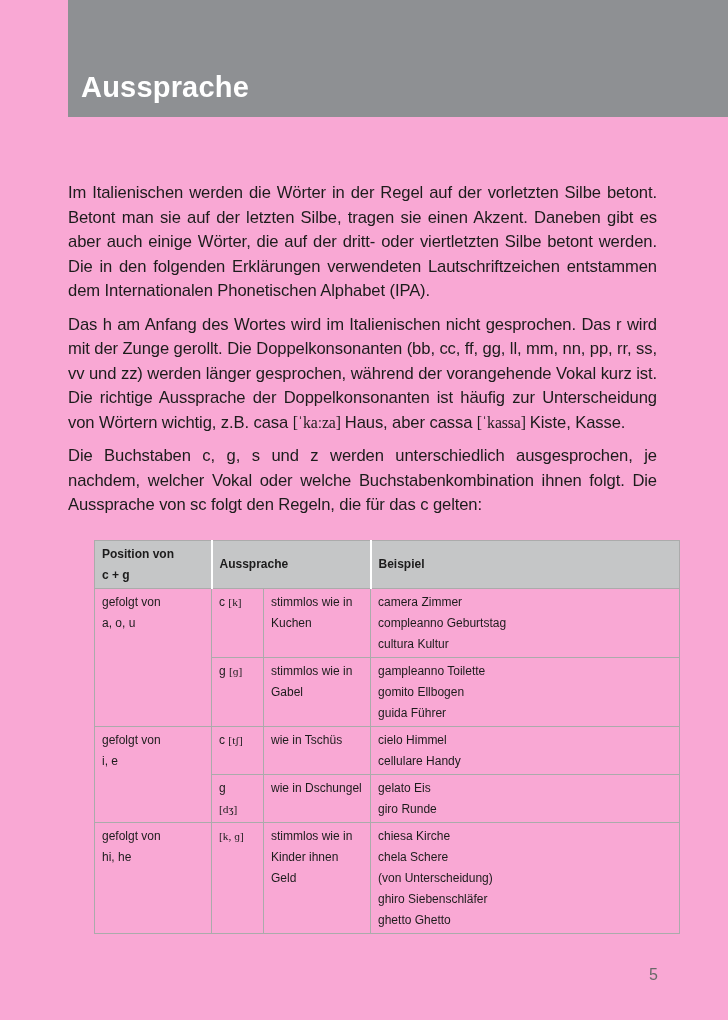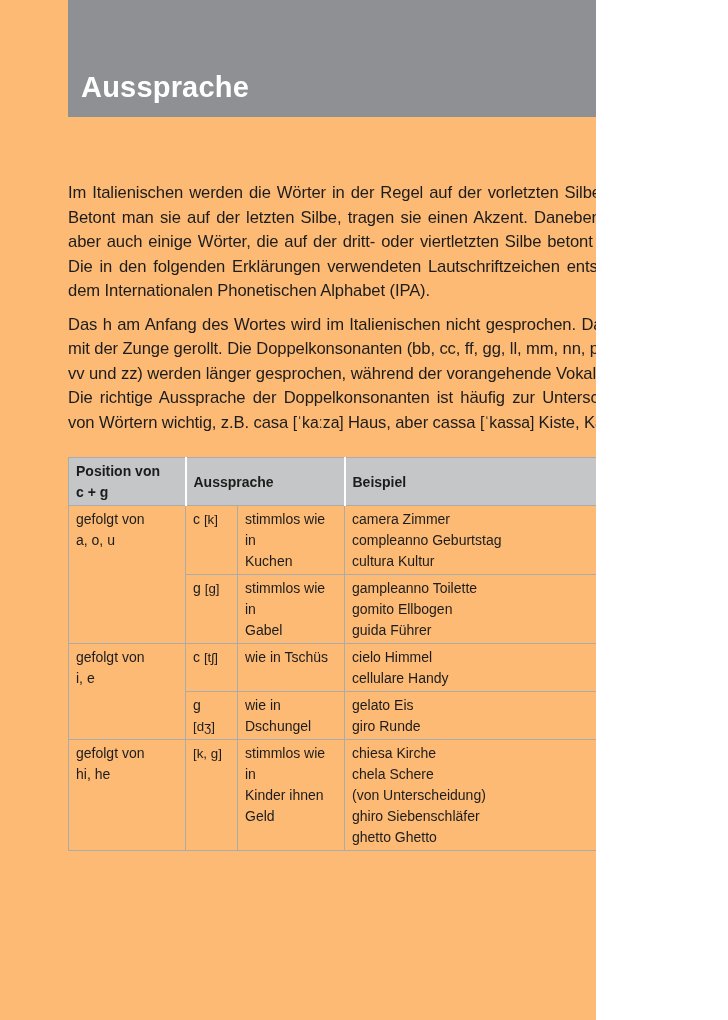--- a/index.html
+++ b/index.html
@@ -4,42 +4,42 @@
 <style>
   :root{
     --banner:#8e9093;
     --thbg:#c5c6c7;
     --border:#ababab;
     --text:#1c1c1c;
     --pagenum:#696969;
   }
   html,body{margin:0;padding:0;background:#ffffff;}
   .page{
-    position:relative;width:596px;height:1020px;background:#fdba74;overflow:hidden;
+    position:relative;width:728px;height:1020px;background:#f9a8d4;overflow:hidden;
     font-family:"Liberation Sans","DejaVu Sans",sans-serif;color:var(--text);
   }
   .banner{
     position:absolute;left:68px;top:0;width:660px;height:117px;
     background:var(--banner);display:flex;align-items:flex-end;
   }
   .banner-title{
     font-size:29px;font-weight:bold;color:#ffffff;padding:0 0 13px 13px;letter-spacing:0.2px;
   }
   .content{position:absolute;left:68px;top:117px;width:589px;}
   #paragraphs{padding-top:31px;margin-top:33px;}
   .para{
     margin:0 0 9px 0;text-align:justify;font-size:16.6px;line-height:24.5px;
     letter-spacing:-0.1px;
   }
   .seg-b{font-weight:normal;}
   .seg-i{}
-  .seg-ipa{font-family:Liberation Sans, sans-serif;font-size:0.95em;}
+  .seg-ipa{font-family:Liberation Serif, serif;font-size:0.95em;}
   .ptable{
     border-collapse:collapse;width:585px;margin-top:22px;
-    font-size:14px;line-height:21px;table-layout:fixed;
+    font-size:12px;line-height:21px;table-layout:fixed;margin-left:26px;
   }
   .ptable th,.ptable td{
     border:1px solid var(--border);padding:3px 6px 2px 7px;
     text-align:left;vertical-align:top;overflow:hidden;
   }
   .ptable th{background:var(--thbg);font-weight:bold;height:42px;}
   .ptable thead th+th{border-left:2px solid #ffffff;}
   .ptable th.pos-head{white-space:pre-line;vertical-align:top;}
   .ptable th.mid-head{vertical-align:middle;}
   .pos-cell,.letter-cell,.pron-cell{white-space:pre-line;}
@@ -54,20 +54,21 @@
 
 <div class="page">
   <div class="banner">
     <div class="banner-title">Aussprache</div>
   </div>
 
   <div class="content">
     <div id="paragraphs">
         <p class="para"><span class="seg-n">Im Italienischen werden die Wörter in der Regel auf der vorletzten Silbe betont. Betont man sie auf der letzten Silbe, tragen sie einen Akzent. Daneben gibt es aber auch einige Wörter, die auf der dritt- oder viertletzten Silbe betont werden. Die in den folgenden Erklärungen verwendeten Lautschriftzeichen entstammen dem Internationalen Phonetischen Alphabet (IPA).</span></p>
         <p class="para"><span class="seg-n">Das h am Anfang des Wortes wird im Italienischen nicht gesprochen. Das r wird mit der Zunge gerollt. Die Doppelkonsonanten (bb, cc, ff, gg, ll, mm, nn, pp, rr, ss, vv und zz) werden länger gesprochen, während der vorangehende Vokal kurz ist. Die richtige Aussprache der Doppelkonsonanten ist häufig zur Unterscheidung von Wörtern wichtig, z.B. casa </span><span class="seg-ipa">[ˈkaːza] </span><span class="seg-i">Haus</span><span class="seg-n">, aber cassa </span><span class="seg-ipa">[ˈkassa] </span><span class="seg-i">Kiste</span><span class="seg-n">, </span><span class="seg-i">Kasse</span><span class="seg-n">.</span></p>
+        <p class="para"><span class="seg-n">Die Buchstaben c, g, s und z werden unterschiedlich ausgesprochen, je nachdem, welcher Vokal oder welche Buchstabenkombination ihnen folgt. Die Aussprache von sc folgt den Regeln, die für das c gelten:</span></p>
       </div>
 
     <table class="ptable">
       <colgroup>
         <col style="width:117px">
         <col style="width:52px">
         <col style="width:107px">
         <col style="width:309px">
       </colgroup>
       <thead>

